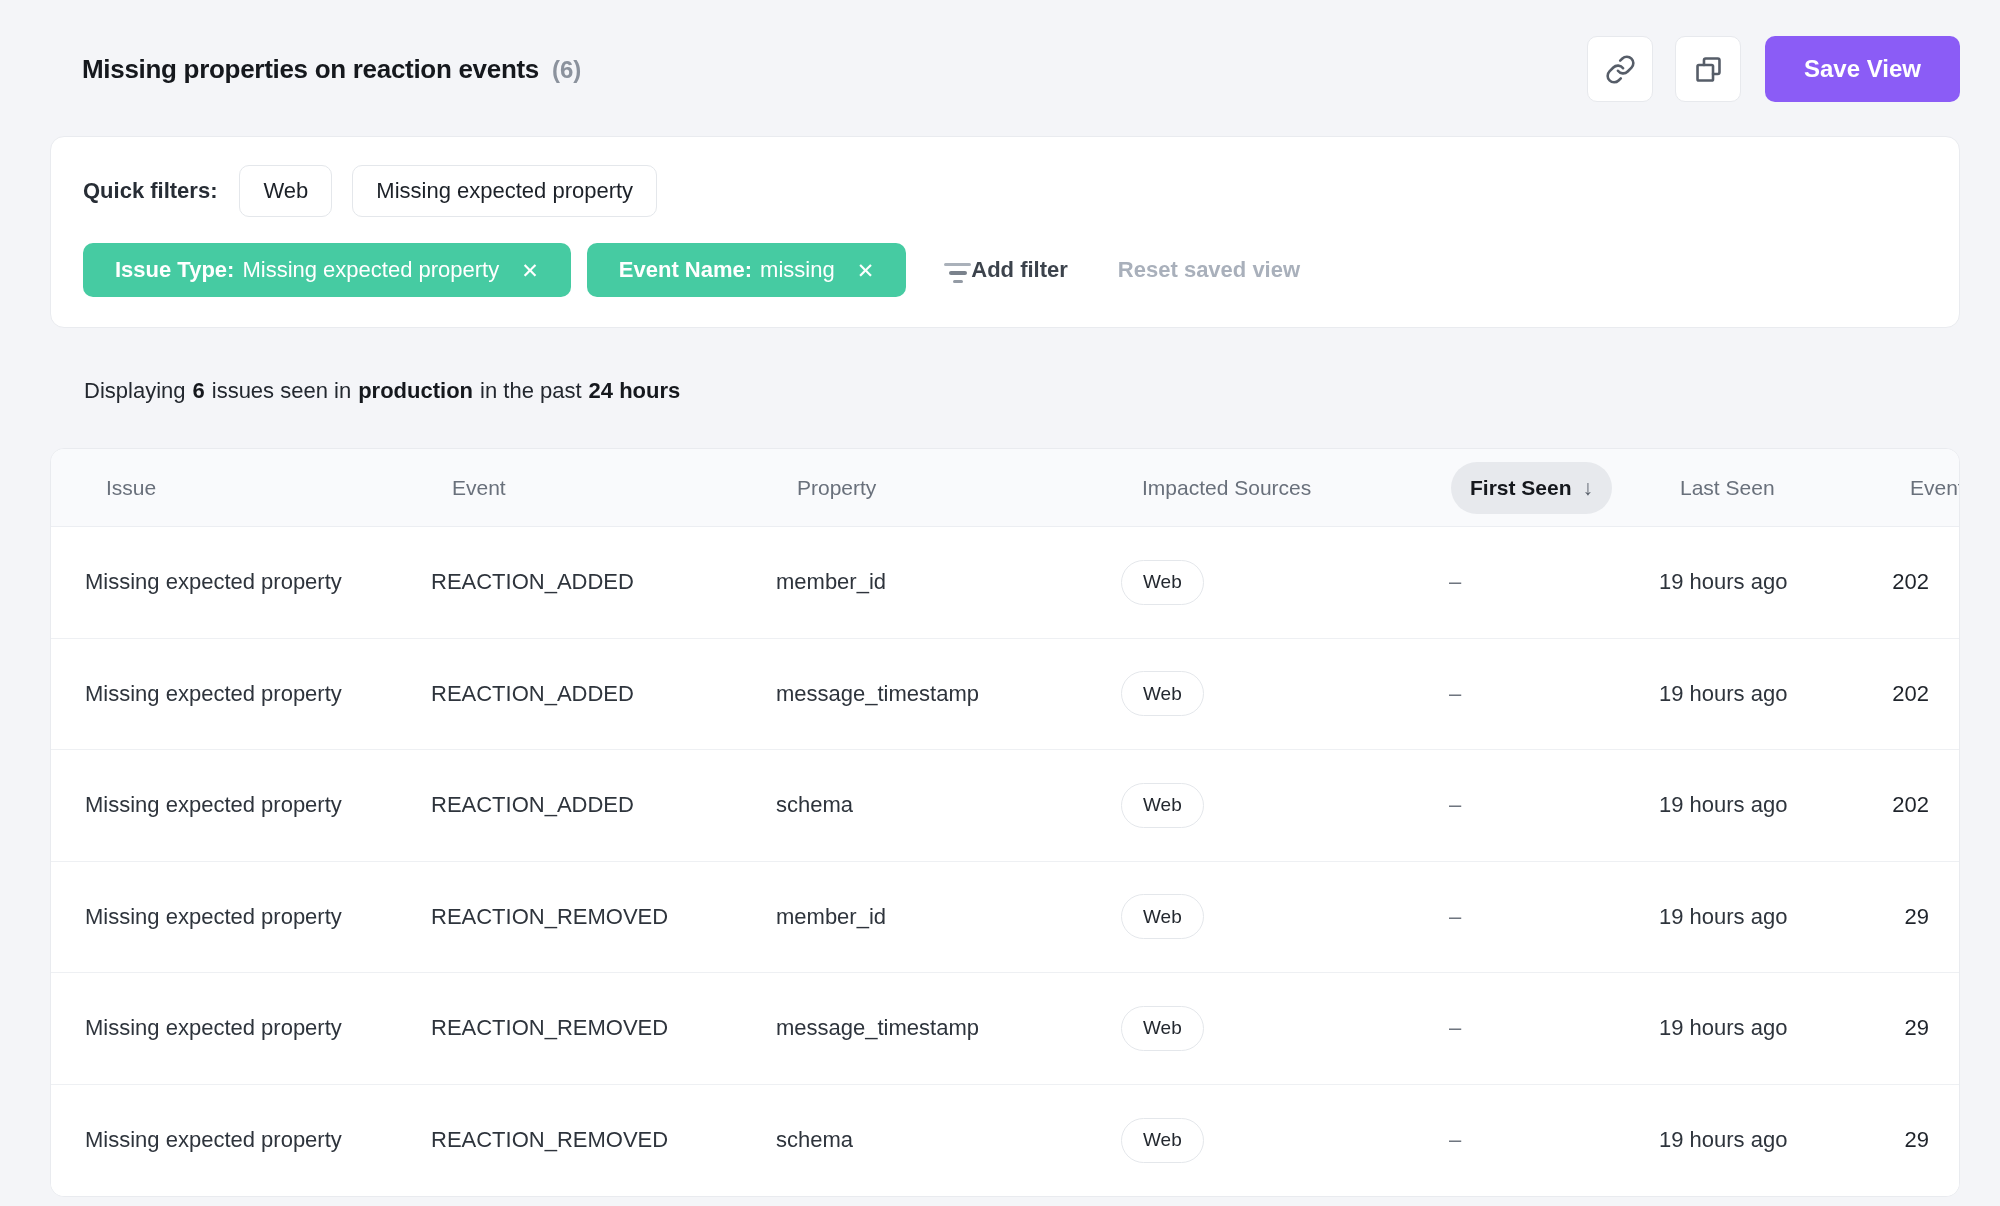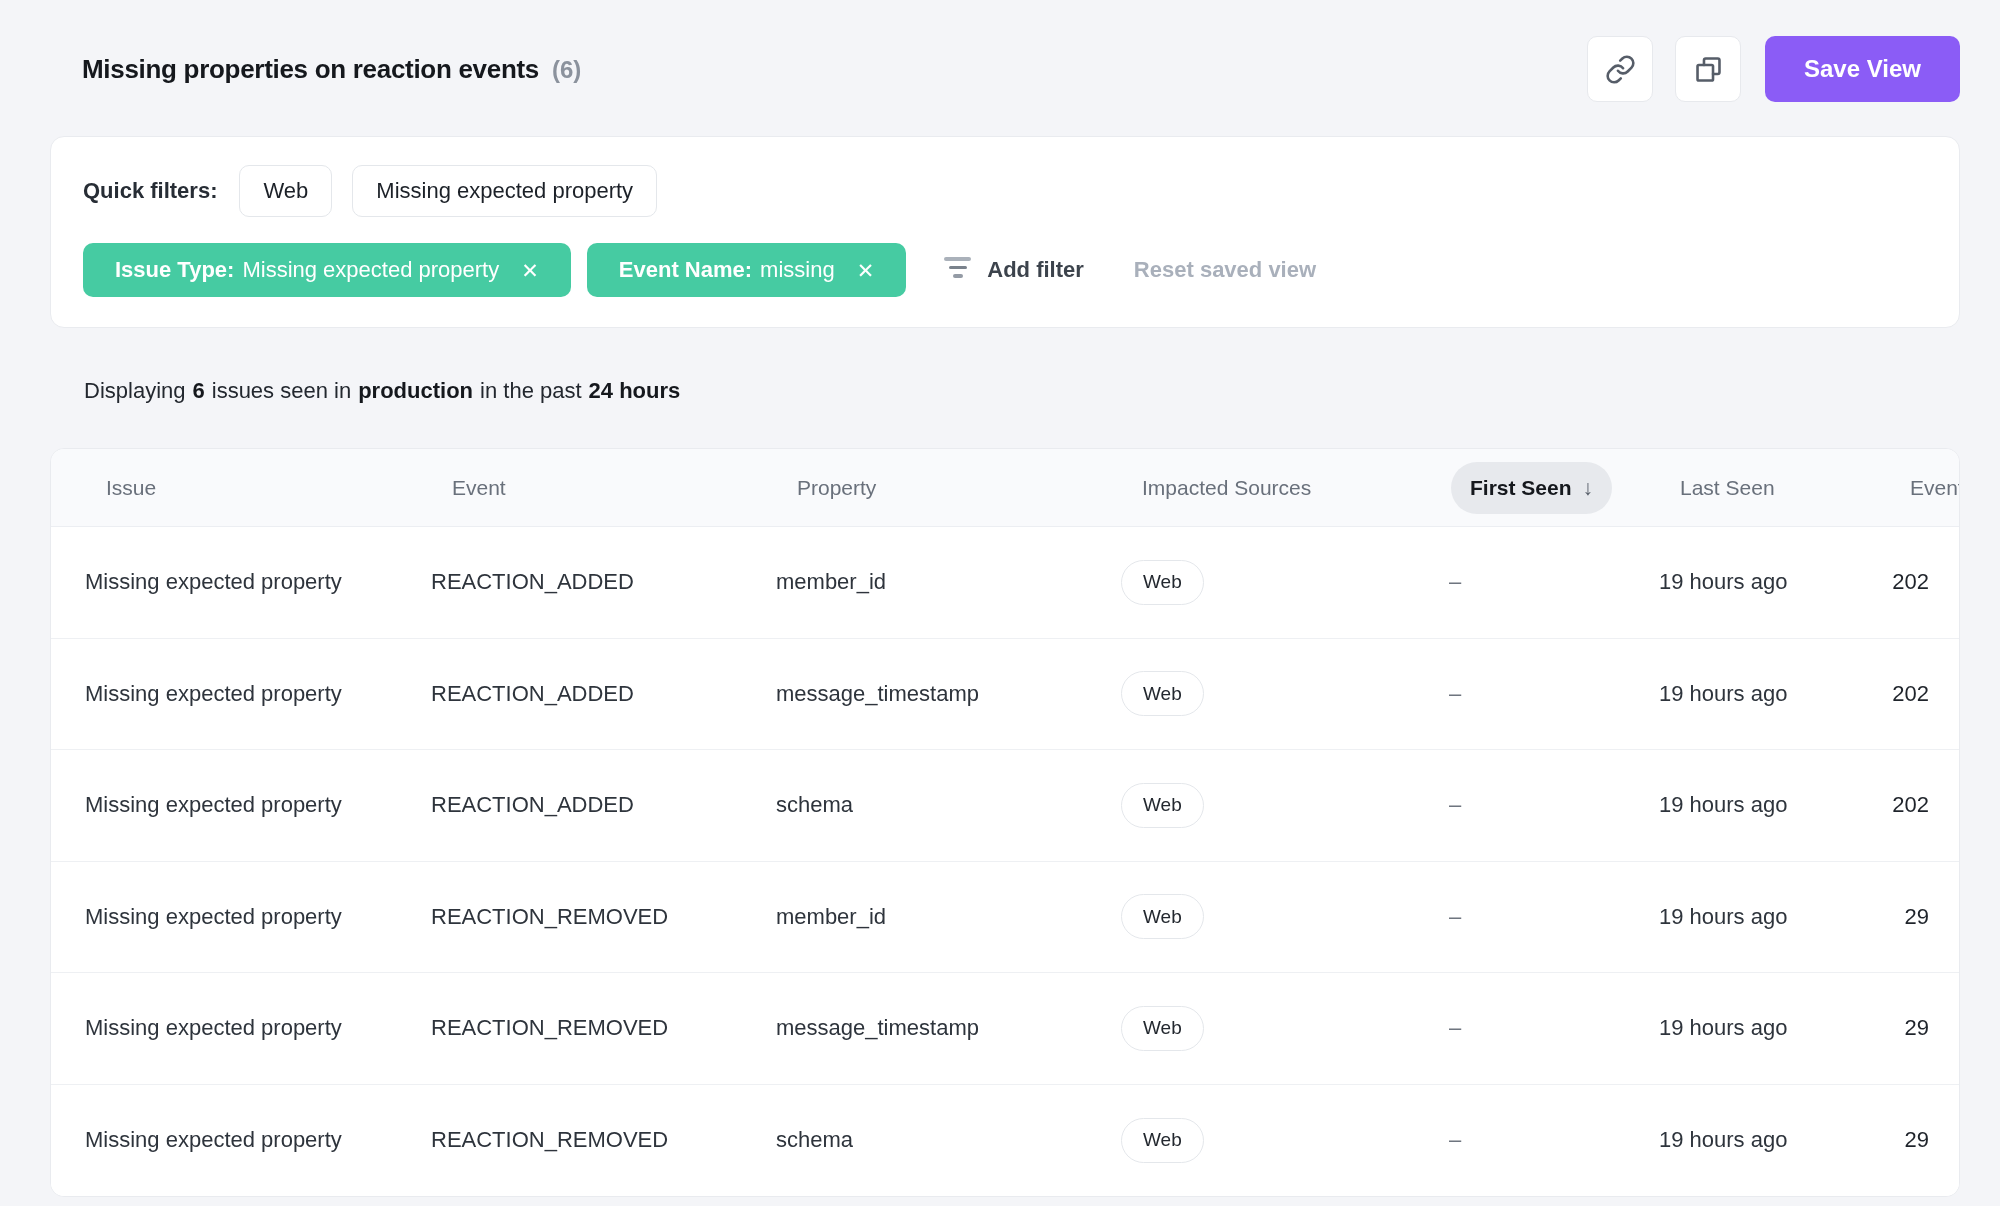--- a/index.html
+++ b/index.html
@@ -43,21 +43,21 @@
     font-size: 22px; color: #1c2128; cursor: pointer; white-space: nowrap;
   }
   .af-row { margin-top: 26px; display: flex; align-items: center; }
   .tag {
     height: 54px; border-radius: 10px; background: #46cba2; color: #fff;
     display: inline-flex; align-items: center; padding: 0 32px; gap: 8px;
     font-size: 22px; margin-right: 16px; white-space: nowrap; cursor: default;
   }
   .tag .lbl { font-weight: 700; }
   .tag .close { font-size: 21px; margin-left: 14px; cursor: pointer; line-height: 1; }
-  .add-filter { display: flex; align-items: flex-start; gap: 16px; margin-left: 22px; cursor: pointer; }
+  .add-filter { display: flex; align-items: flex-end; margin-left: 22px; cursor: pointer; }
   .filter-icon { width: 27px; display: flex; flex-direction: column; gap: 5px; align-items: center; }
   .filter-icon i { display: block; height: 3.5px; border-radius: 2px; background: #7a828c; }
   .filter-icon i:nth-child(1) { width: 27px; background: #aab1ba; }
   .filter-icon i:nth-child(2) { width: 18px; }
   .filter-icon i:nth-child(3) { width: 10px; background: #949ba5; }
   .add-filter .txt { font-size: 22px; font-weight: 700; color: #3c434c; }
   .reset { margin-left: 50px; font-size: 22px; font-weight: 700; color: #a9b0bb; cursor: default; }
 
   
   .summary { margin: 50px 0 0 84px; font-size: 22px; color: #23282f; display: flex; gap: 7px; align-items: baseline; }

